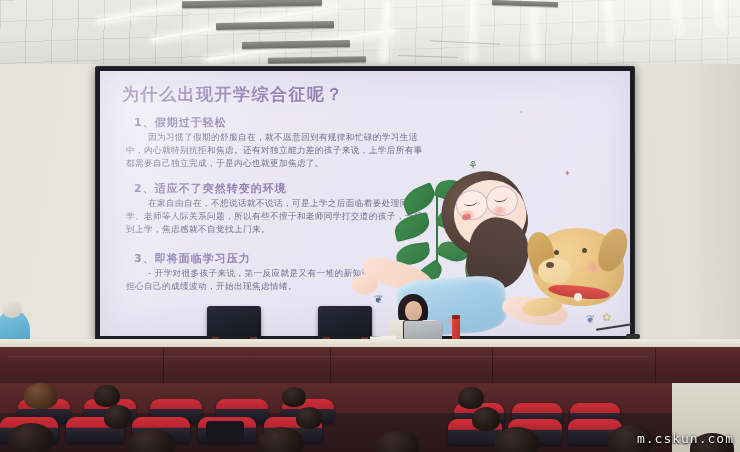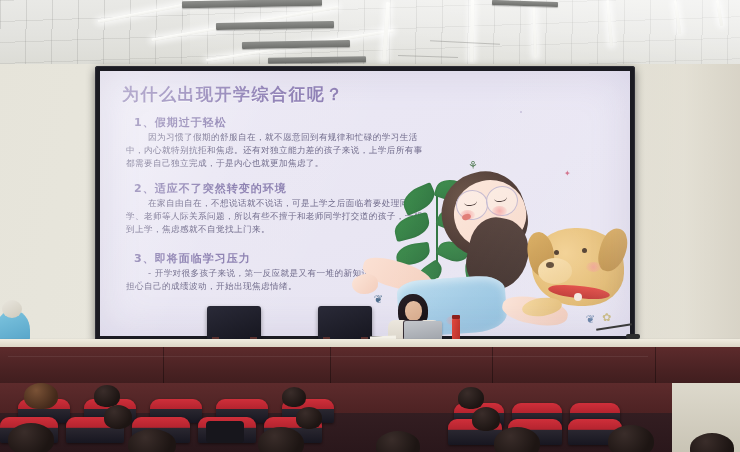--- a/index.html
+++ b/index.html
@@ -329,13 +329,14 @@
 
     <div class="head" style="left:8px;top:40px;width:46px;height:32px;"></div>
     <div class="head" style="left:128px;top:46px;width:48px;height:30px;"></div>
     <div class="head" style="left:258px;top:44px;width:46px;height:32px;"></div>
     <div class="head" style="left:376px;top:48px;width:44px;height:30px;"></div>
     <div class="head" style="left:494px;top:44px;width:46px;height:32px;"></div>
     <div class="head" style="left:608px;top:42px;width:46px;height:32px;"></div>
     <div class="head" style="left:690px;top:50px;width:44px;height:30px;"></div>
   </div>
 
+  <div class="watermark">m.cskun.com</div>
 </div>
 
 </body></html>

